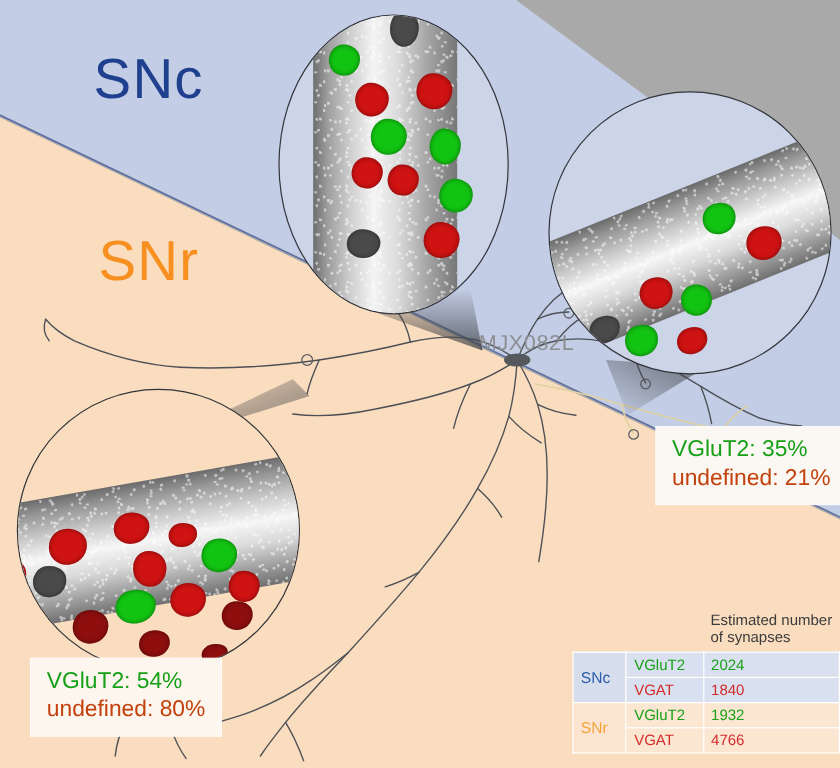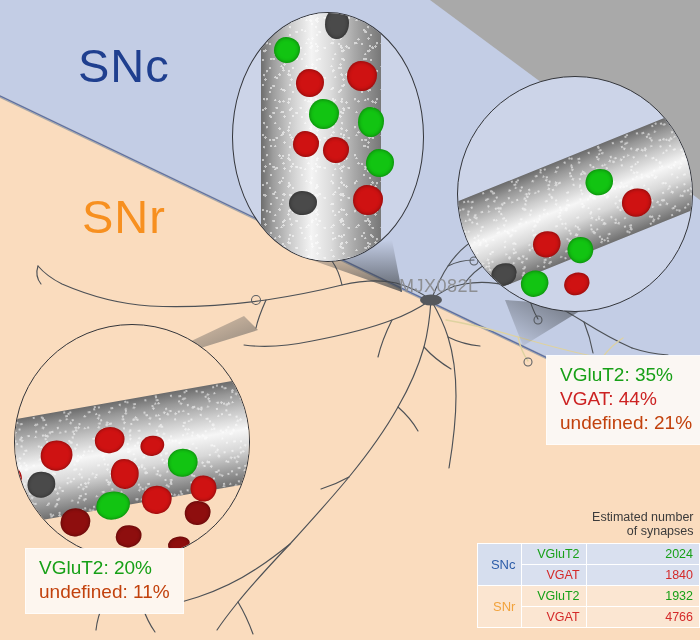--- a/index.html
+++ b/index.html
@@ -156,21 +156,21 @@
   
   #synapse-table {
     position: absolute;
     left: 477px; top: 508px;
     border-collapse: collapse;
     font-size: 12.5px;
   }
   #synapse-table td, #synapse-table th {
     border: 1.3px solid #ffffff;
     padding: 3px 6px;
-    text-align: right;
+    text-align: left;
     font-weight: 400;
     white-space: nowrap;
   }
   #synapse-table th.col-head {
     border: none;
     font-weight: 400;
     color: #3b3b3b;
     font-size: 12.5px;
     line-height: 1.15;
     padding: 2px 6px 4px 6px;
@@ -336,27 +336,26 @@
           <div class="punctum p-red-d" style="left: 80px; top: 98px; width: 30px; height: 28px;"></div>
           <div class="punctum p-red-d" style="left: 204px; top: 112px; width: 26px; height: 24px;"></div>
           <div class="punctum p-red-d" style="left: 132px; top: 124px; width: 26px; height: 22px;"></div>
           <div class="punctum p-red-d" style="left: 182px; top: 144px; width: 22px; height: 16px;"></div>
         </div>
     </div>
   </div>
 
   <div class="stat-box" id="stat-snc">
     <div class="stat-line t-vglut">VGluT2: 35%</div>
-    <div class="stat-line t-vgat">VGAT: 44%</div>
     <div class="stat-line t-undef">undefined: 21%</div>
   </div>
 
   <div class="stat-box" id="stat-snr">
-    <div class="stat-line t-vglut">VGluT2: 20%</div>
-    <div class="stat-line t-undef">undefined: 11%</div>
+    <div class="stat-line t-vglut">VGluT2: 54%</div>
+    <div class="stat-line t-undef">undefined: 80%</div>
   </div>
 
   <table id="synapse-table">
     <tbody>
         <tr>
       <td style="border:none;background:transparent;"></td>
       <td style="border:none;background:transparent;"></td>
       <th class="col-head">
         <div>Estimated number</div>
         <div>of synapses</div>

